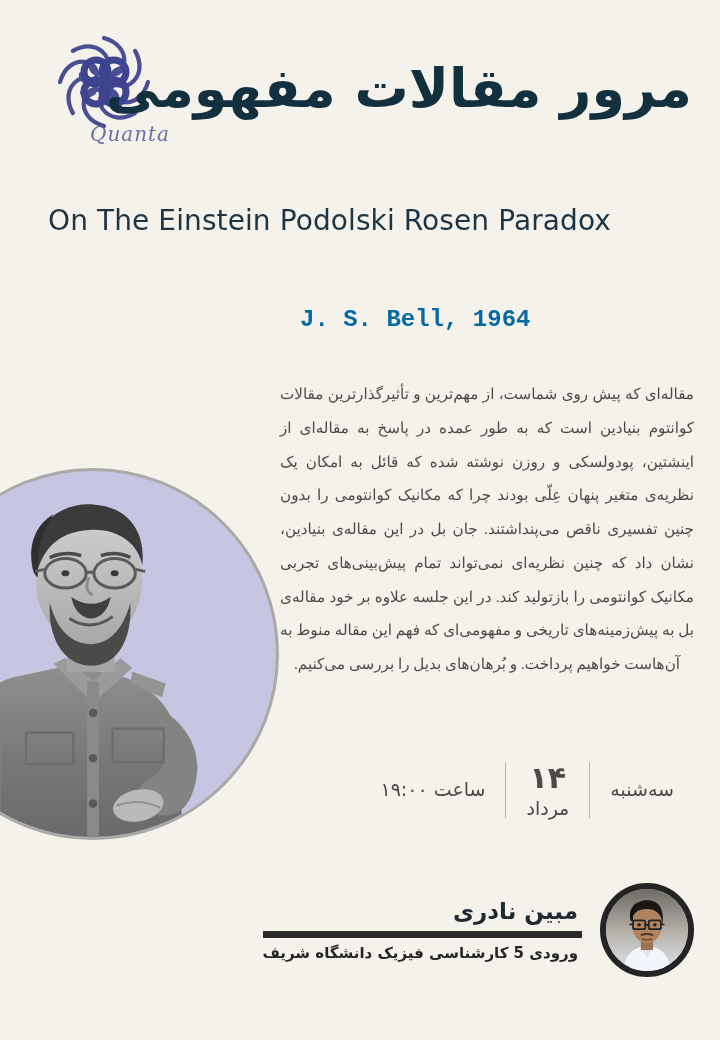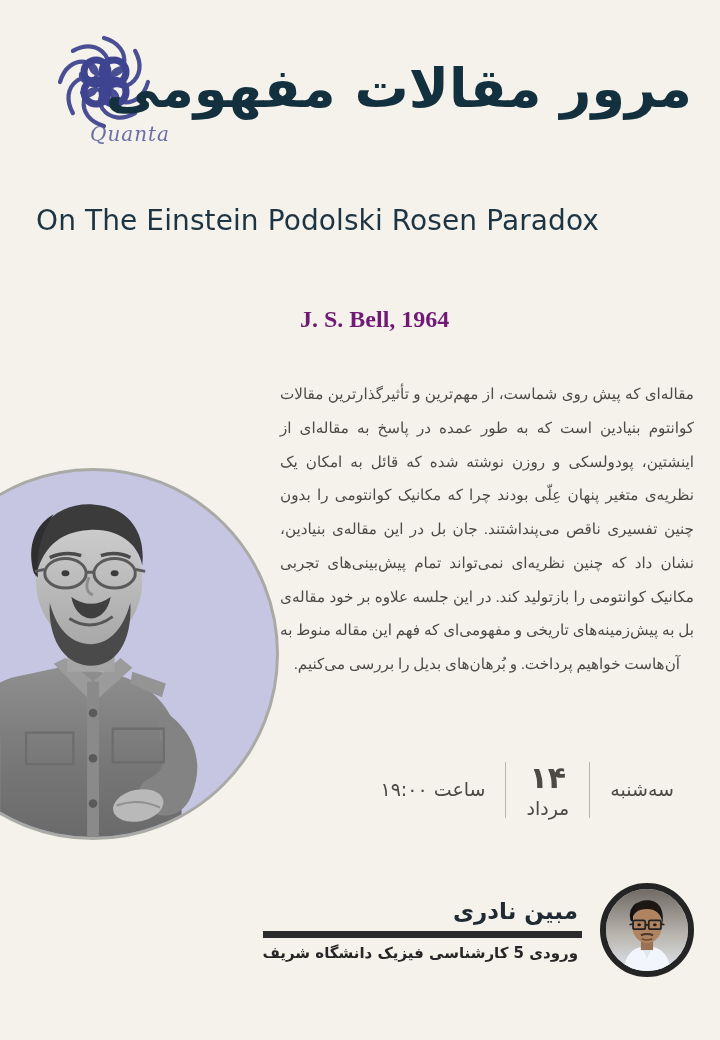--- a/index.html
+++ b/index.html
@@ -56,43 +56,43 @@
     font-weight: bold;
     font-size: 54px;
     line-height: 1.15;
     color: #12303e;
     white-space: nowrap;
   }
 
   
   #paper-title {
     position: absolute;
-    left: 36px;
+    left: 48px;
     top: 204px;
     direction: ltr;
     text-align: left;
     font-family: "DejaVu Sans", "Liberation Sans", sans-serif;
     font-size: 28px;
     font-weight: 400;
     letter-spacing: .1px;
     color: #1d3542;
     white-space: nowrap;
   }
 
   
   #paper-author {
     position: absolute;
     left: 300px;
     top: 306px;
     direction: ltr;
     text-align: left;
-    font-family: Liberation Serif, serif;
+    font-family: Liberation Mono, monospace;
     font-size: 24px;
     font-weight: bold;
-    color: #701a75;
+    color: #0369a1;
     white-space: nowrap;
   }
 
   
   #bell-portrait {
     position: absolute;
     left: -93px;
     top: 468px;
     width: 372px;
     height: 372px;

